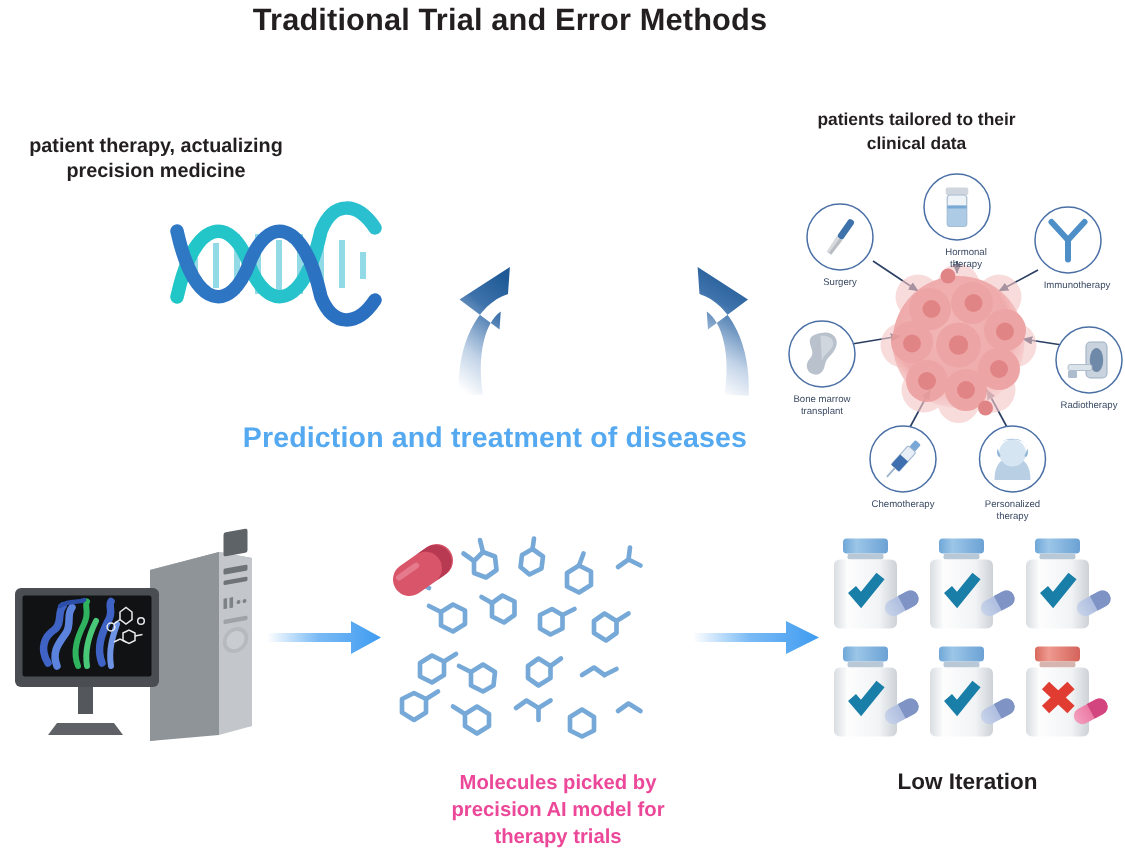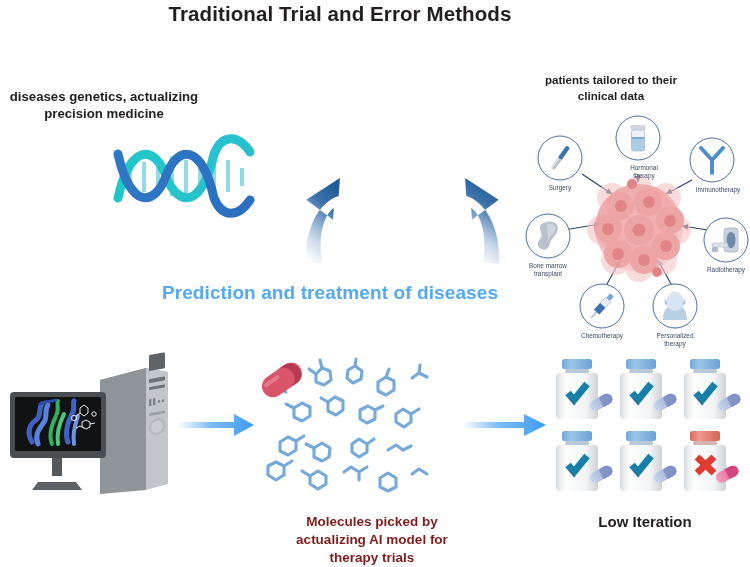--- a/index.html
+++ b/index.html
@@ -30,36 +30,36 @@
 
   
   #center-headline{
     left:120px;top:282px;width:420px;text-align:center;
     font-size:19px;font-weight:bold;color:#54a9f0;letter-spacing:.1px;
   }
 
   
   #molecules-caption{
     left:272px;top:513px;width:200px;text-align:center;
-    font-size:13.5px;font-weight:bold;color:#7f1d1d;line-height:1.33;
+    font-size:13.5px;font-weight:bold;color:#ec4899;line-height:1.33;
   }
   #iteration-caption{
     left:555px;top:513px;width:180px;text-align:center;
     font-size:15px;font-weight:bold;color:#231f20;
   }
 
   svg{display:block;overflow:visible;}
 </style>
 </head>
 <body>
 
 <div class="abs" id="title">Traditional Trial and Error Methods</div>
 
 <div class="abs" id="genetics-caption">
-  <div>diseases genetics, actualizing</div>
+  <div>patient therapy, actualizing</div>
   <div>precision medicine</div>
 </div>
 
 <div class="abs" style="left:108px;top:126px;">
 <svg width="150" height="100" viewBox="0 0 150 100">
   <defs>
     <linearGradient id="dnaTeal" x1="0" y1="0" x2="1" y2="0">
       <stop offset="0%" stop-color="#21c7c7"></stop>
           <stop offset="100%" stop-color="#2bbfd0"></stop>
     </linearGradient>
@@ -477,17 +477,17 @@
     <g transform="translate(34,44) rotate(-28)">
       <rect x="0" y="0" width="24" height="11" rx="5.5" fill="url(#pillP)"></rect>
       <path d="M12 0 h6.5 a5.5 5.5 0 0 1 0 11 H12 z" fill="#d3457f"></path>
     </g>
   </g>
 </svg>
 </div>
 
 <div class="abs" id="molecules-caption">
   <div>Molecules picked by</div>
-  <div>actualizing AI model for</div>
+  <div>precision AI model for</div>
   <div>therapy trials</div>
 </div>
 
 <div class="abs" id="iteration-caption">Low Iteration</div>
 
 </body></html>

